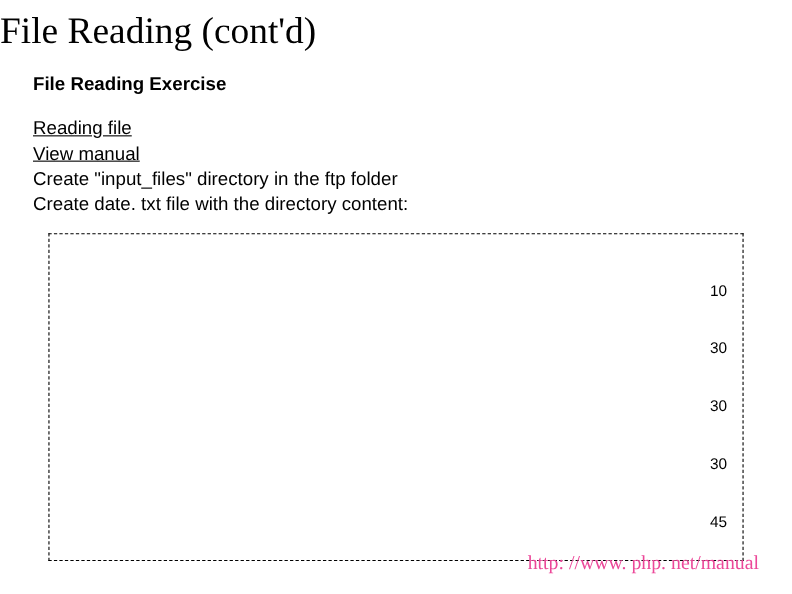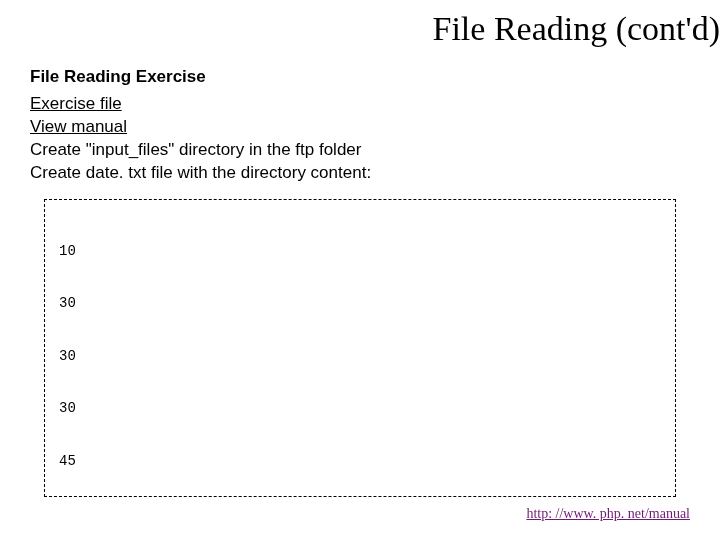--- a/index.html
+++ b/index.html
@@ -6,74 +6,73 @@
     margin: 0;
     padding: 0;
     width: 720px;
     height: 540px;
     background: #ffffff;
     font-family: "Times New Roman", Times, serif;
     color: #000;
     position: relative;
   }
   .title {
-    text-align: right;
+    text-align: left;
     font-size: 34px;
     font-weight: normal;
     margin-top: 10px;
     margin-bottom: 18px;
-    padding-left: 10px;
   }
   .content {
     padding: 0 30px;
     font-family: Arial, Helvetica, sans-serif;
     font-size: 17px;
     line-height: 1.35;
   }
   .subheading {
     font-weight: bold;
-    margin-bottom: 4px;
+    margin-bottom: 17px;
   }
   .link {
     color: #000;
     text-decoration: underline;
     display: inline-block;
     cursor: pointer;
   }
   .para {
     margin: 0;
   }
   .code-box {
     margin: 14px 44px 0 44px;
     border: 1px dashed #000;
     padding: 8px 14px;
-    font-family: Liberation Mono, monospace;
+    font-family: Liberation Sans, sans-serif;
     font-size: 14px;
     line-height: 1.25;
     white-space: pre;
+    text-align: right;
   }
   .footer-link {
     position: absolute;
     right: 30px;
     bottom: 18px;
     font-family: "Times New Roman", Times, serif;
-    font-size: 14px;
-    text-decoration: underline;
-    color: #701a75;
+    font-size: 18px;
+    color: #ec4899;
     cursor: pointer;
   }
 </style>
 </head>
 <body>
 
 <div class="title">File Reading (cont'd)</div>
 
 <div class="content">
   <div class="subheading">File Reading Exercise</div>
-  <div><span class="link">Exercise file</span></div>
+  <div><span class="link">Reading file</span></div>
   <div><span class="link">View manual</span></div>
   <p class="para">Create "input_files" directory in the ftp folder</p>
   <p class="para">Create date. txt file with the directory content:</p>
 </div>
 
 <div class="code-box">
   <div>10</div>
   <div>30</div>
   <div>30</div>
   <div>30</div>

